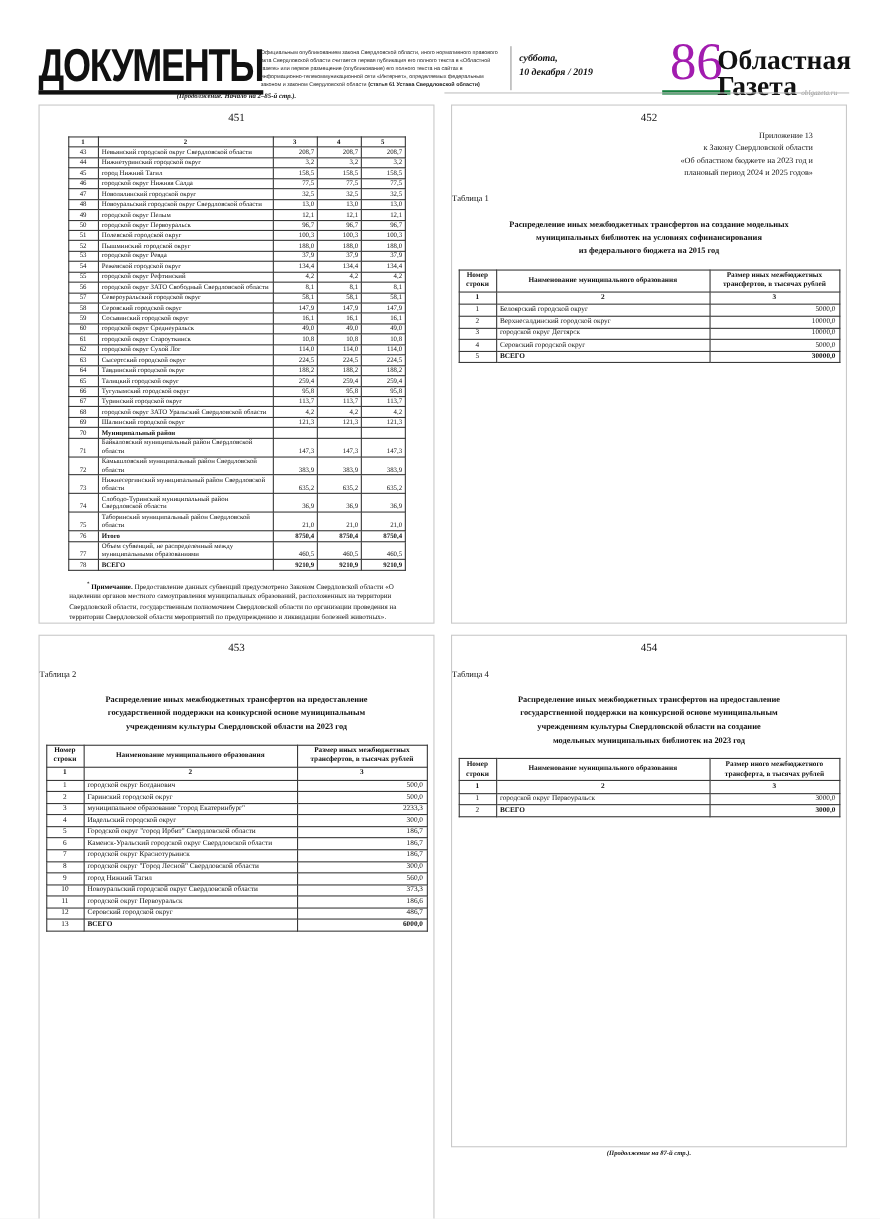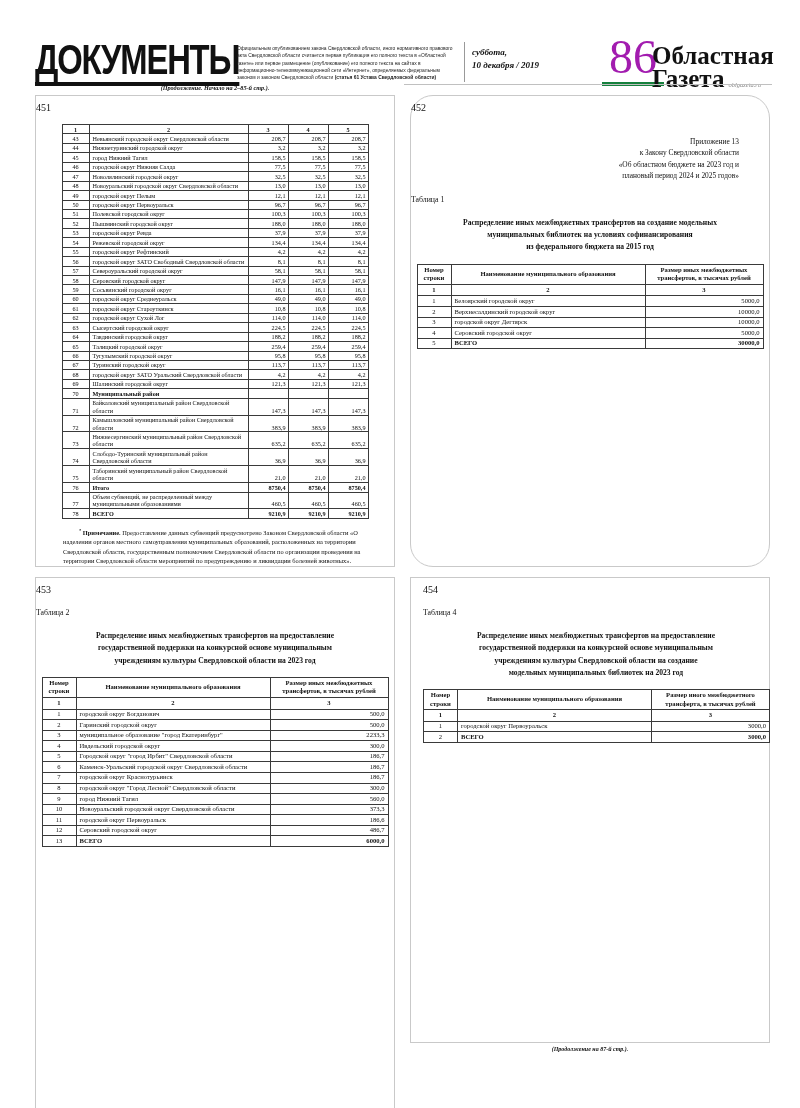--- a/index.html
+++ b/index.html
@@ -21,26 +21,26 @@
   .header-rule { position:absolute; left:404px; top:84px; width:368px; border-top:1px solid #c0c0c0; }
 
   .cont-top { position:absolute; left:35px; top:84px; width:360px; text-align:center;
     font-size:6.2px; font-weight:bold; font-style:italic; color:#111; }
   .cont-bottom { position:absolute; left:410px; top:1046px; width:360px; text-align:center;
     font-size:6px; font-weight:bold; font-style:italic; color:#111; }
 
   
   .box { position:absolute; background:#fff; border:1px solid #c9c9c9; }
   #box451 { left:35px;  top:95px;  width:360px; height:472px; }
-  #box452 { left:410px; top:95px;  width:360px; height:472px;border-radius:23px; }
+  #box452 { left:410px; top:95px;  width:360px; height:472px; }
   #box453 { left:35px;  top:577px; width:360px; height:576px; }
-  #box454 { left:410px; top:577px; width:360px; height:466px;padding-left:12px; }
-
-  .sec-num { margin-top:6px; font-size:10px; color:#111; }
-  .appendix { text-align:right; margin:23px 30px 0 0; font-size:7.4px; line-height:1.55; white-space:pre-line; color:#111; }
+  #box454 { left:410px; top:577px; width:360px; height:466px; }
+
+  .sec-num { text-align:center; margin-top:6px; font-size:10px; color:#111; }
+  .appendix { text-align:right; margin:4px 30px 0 0; font-size:7.4px; line-height:1.55; white-space:pre-line; color:#111; }
   .sec-title { text-align:center; font-weight:bold; margin:13px 18px 0 18px; font-size:7.6px; line-height:1.62; white-space:pre-line; color:#111; }
   .tbl-label { margin:13px 13px 0 0; font-size:7.8px; color:#111; }
 
   
   table { border-collapse:collapse; table-layout:fixed; color:#111; }
   th, td { border:1px solid #3a3a3a; vertical-align:bottom; }
 
   .t451 { width:306px; margin:11px auto 0 auto; font-size:6.2px; line-height:1.2; }
   .t451 th { font-weight:bold; text-align:center; padding:0.5px 2px; vertical-align:middle; }
   .t451 .c-num  { text-align:center; padding:0.5px 1px; }

